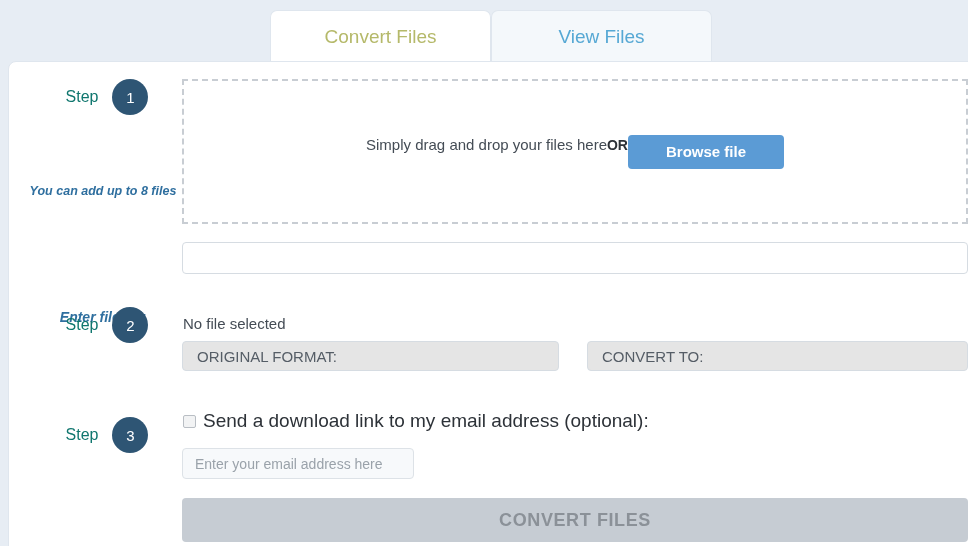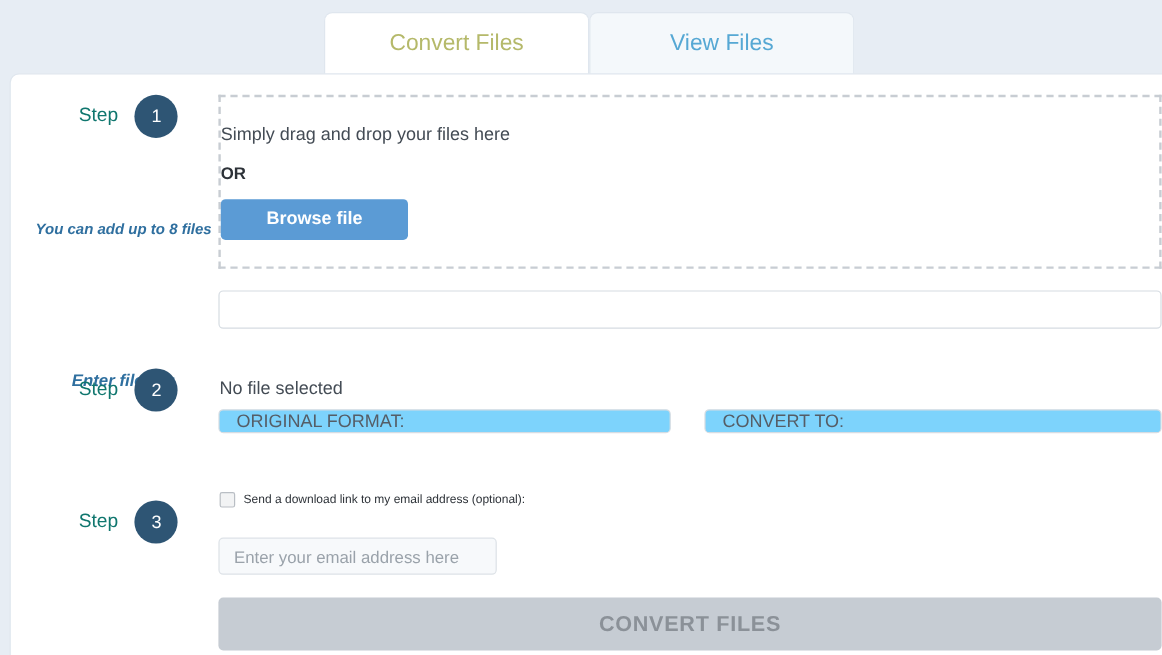--- a/index.html
+++ b/index.html
@@ -117,21 +117,22 @@
   
   .dropzone {
     position: absolute;
     left: 173px;
     top: 17px;
     width: 786px;
     height: 145px;
     border: 2px dashed #c8cdd3;
     box-sizing: border-box;
     display: flex;
-    flex-direction: column;
+    flex-direction: row;
+    align-items: center;
     justify-content: center;
   }
   .dz-text {
     font-size: 15px;
     color: #444c55;
     margin-bottom: 15px;
   }
   .dz-or {
     font-size: 14px;
     color: #2d3238;
@@ -172,25 +173,25 @@
     position: absolute;
     left: 174px;
     top: 253px;
     font-size: 15px;
     color: #444c55;
   }
 
   .select-box {
     position: absolute;
     top: 279px;
-    height: 20px;
+    height: 30px;
     box-sizing: border-box;
     border: 1px solid #d6dce2;
     border-radius: 4px;
-    background: #7dd3fc;
+    background: #e5e5e5;
     display: flex;
     align-items: center;
     padding-left: 14px;
     font-size: 15px;
     color: #555d66;
     cursor: pointer;
   }
   .select-orig { left: 173px; width: 377px; }
   .select-conv { left: 578px; width: 381px; }
 
@@ -206,21 +207,21 @@
     width: 13px;
     height: 13px;
     border: 1px solid #b9bec4;
     background: #f2f3f4;
     border-radius: 2px;
     margin-right: 7px;
     cursor: pointer;
     box-sizing: border-box;
   }
   .email-opt-label {
-    font-size: 10px;
+    font-size: 19px;
     color: #2d3238;
   }
   .email-input {
     position: absolute;
     left: 173px;
     top: 386px;
     width: 232px;
     height: 31px;
     box-sizing: border-box;
     border: 1px solid #dde2e7;

